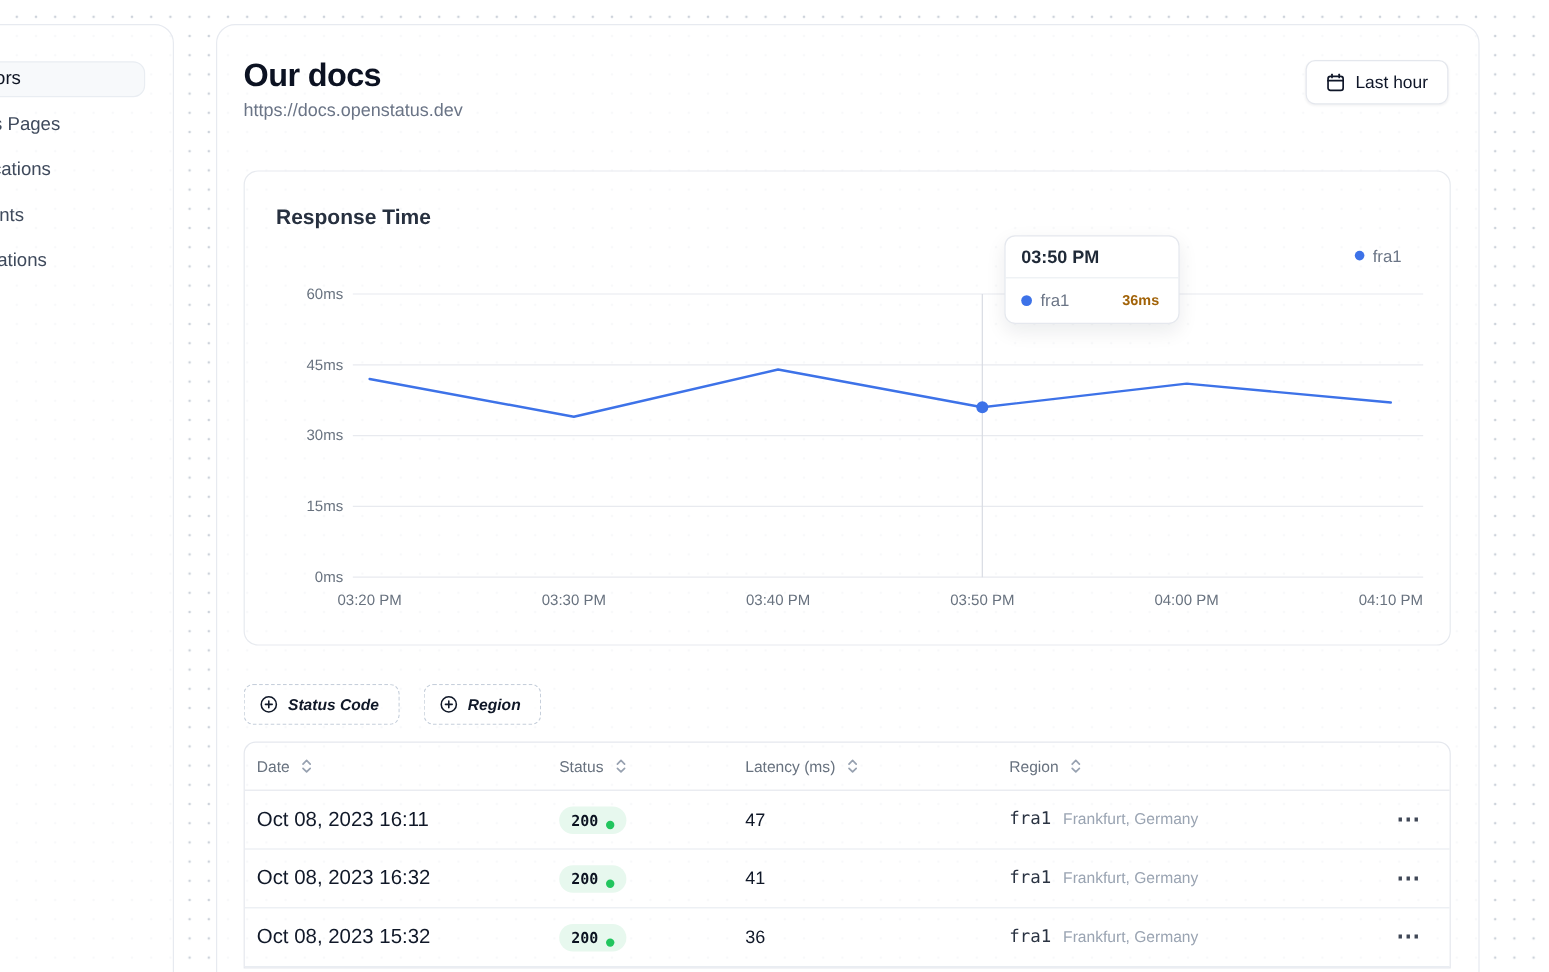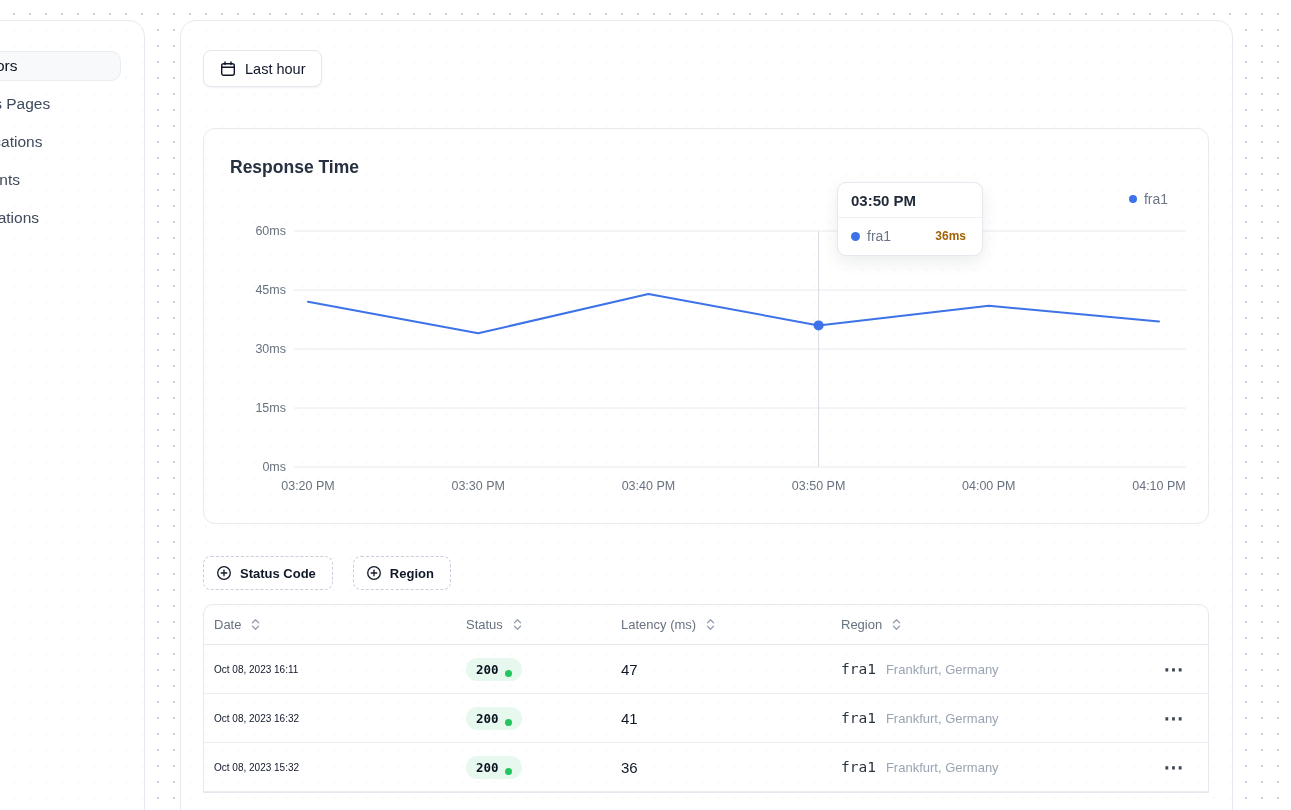--- a/index.html
+++ b/index.html
@@ -62,30 +62,30 @@
   .tooltip-header { padding: 9px 13px 8px 13px; font-size: 15px; font-weight: 600; color: #1f2937; border-bottom: 1px solid #eceff3; }
   .tooltip-row { display: flex; align-items: center; padding: 10px 16px 11px 13px; }
   .tooltip-dot { width: 9px; height: 9px; border-radius: 50%; background: var(--accent); margin-right: 7px; flex: none; }
   .tooltip-series { font-size: 14px; color: #6b7586; margin-right: auto; }
   .tooltip-value { font-size: 12px; font-weight: 700; color: #a16207; }
   
   .filter-row { margin-top: 32px; display: flex; gap: 20px; }
   .filter-btn {
     display: inline-flex; align-items: center; gap: 8px; height: 34px; padding: 0 16px 0 12px;
     background: rgba(255,255,255,0.6); border: 1px dashed #c6cfdb; border-radius: 8px;
-    font-family: inherit; font-size: 13px; font-weight: 600; color: #101828; cursor: pointer;
+    font-family: inherit; font-size: 13px; font-weight: 600; color: #101828; cursor: pointer; font-style: italic;
   }
   
   .data-table { margin-top: 14px; width: 1006px; border: 1px solid #e5e8ee; border-radius: 10px 10px 0 0; }
   .t-grid { display: grid; grid-template-columns: 252px 155px 220px 1fr 48px; align-items: center; padding-left: 10px; padding-right: 10px; }
   .t-head { height: 40px; border-bottom: 1px solid #e5e8ee; }
   .th-cell { display: flex; align-items: center; gap: 8px; font-size: 13px; color: #68727f; cursor: pointer; }
   .t-row { height: 49px; border-bottom: 1px solid #e9edf2; }
   .t-row:last-child { border-bottom: 1px solid #e9edf2; }
-  .cell-date { font-size: 10px; color: #101828; }
+  .cell-date { font-size: 17px; color: #101828; }
   .badge {
     display: inline-flex; align-items: flex-end; gap: 6px; padding: 4px 10px; border-radius: 999px;
     background: var(--ok-bg); width: max-content;
   }
   .badge-text { font-family: "DejaVu Sans Mono", monospace; font-size: 12.5px; font-weight: 700; color: #0b1220; }
   .badge-dot { width: 7px; height: 7px; border-radius: 50%; background: var(--ok-dot); }
   .cell-latency { font-size: 15px; color: #101828; }
   .cell-region { display: flex; align-items: baseline; }
   .region-code { font-family: "DejaVu Sans Mono", monospace; font-size: 14.5px; color: #2a3342; }
   .region-name { font-size: 13px; color: #9aa4b2; margin-left: 10px; }
@@ -116,20 +116,24 @@
   </div>
         <div class="side-item">
     <span>Integrations</span>
   </div>
       </nav>
   </aside>
 
   <main class="panel main">
 
     <div class="page-header">
+      <div>
+        <div class="page-title">Our docs</div>
+        <div class="page-url">https://docs.openstatus.dev</div>
+      </div>
       <button class="range-btn">
         <svg class="icon-svg" width="16" height="16" viewBox="0 0 16 16" fill="none" stroke="#0f1628" stroke-width="1.4" stroke-linecap="round">
           <rect x="1.7" y="2.7" width="12.6" height="11.6" rx="2"></rect>
           <line x1="1.7" y1="6.2" x2="14.3" y2="6.2"></line>
           <line x1="5" y1="0.9" x2="5" y2="3.6"></line>
           <line x1="11" y1="0.9" x2="11" y2="3.6"></line>
         </svg>
         <span>Last hour</span>
       </button>
     </div>

